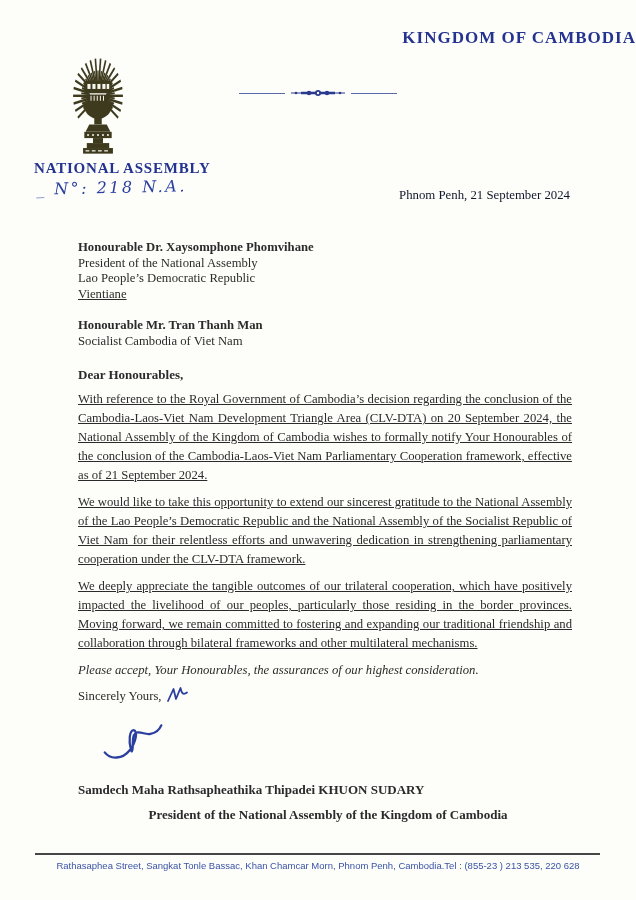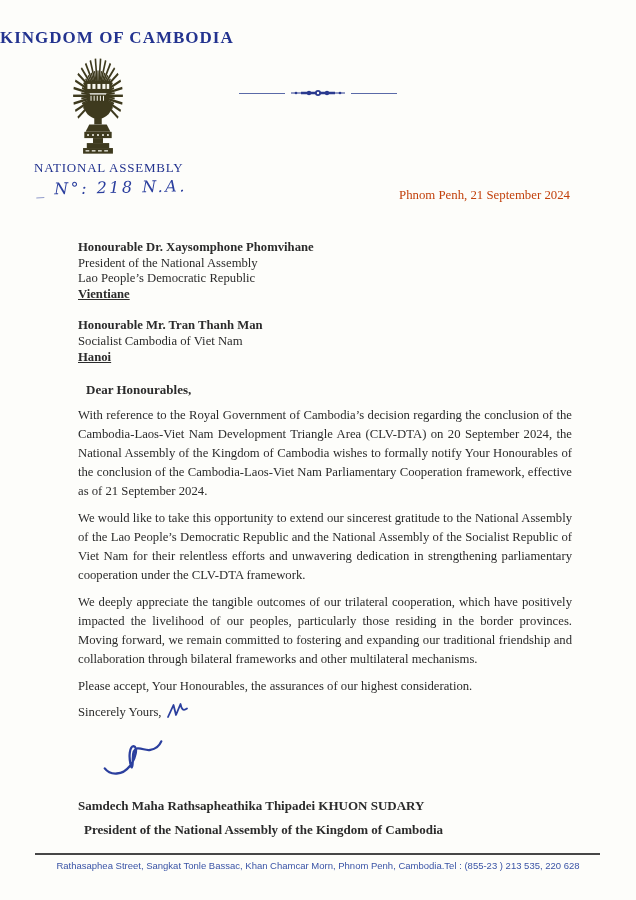--- a/index.html
+++ b/index.html
@@ -2,50 +2,50 @@
 <html><head>
 <meta charset="utf-8">
 <style>
   html,body{margin:0;padding:0;}
   body{width:636px;height:900px;overflow:hidden;background:#e8e8e6;}
   .sheet{
     position:relative;width:636px;height:900px;background:#fdfdfa;
     font-family:"Liberation Serif", serif;color:#2b2b2b;
   }
   
-  .head-center{position:absolute;top:28px;left:0;width:100%;text-align:left;}
+  .head-center{position:absolute;top:28px;left:0;width:100%;text-align:right;}
   .kingdom{font-size:17px;font-weight:bold;letter-spacing:1px;color:#23338f;}
   .motto{font-size:15px;letter-spacing:.8px;color:#23338f;margin-top:5px;}
   .divider{position:absolute;top:88px;left:0;width:100%;display:flex;align-items:center;justify-content:center;gap:4px;}
   .divider .rule{width:46px;height:1px;background:#5a6aa8;}
   .divider svg{display:block;}
   .emblem{position:absolute;left:66px;top:46px;width:64px;height:112px;}
-  .org{position:absolute;left:34px;top:160px;font-size:13px;font-weight:normal;letter-spacing:.8px;color:#23338f;}
+  .org{position:absolute;left:34px;top:160px;font-size:15px;font-weight:bold;letter-spacing:.8px;color:#23338f;}
   .refno{
     position:absolute;left:36px;top:178px;font-size:16px;font-style:italic;
     letter-spacing:2.5px;color:#2b3f9e;transform:rotate(-1.2deg);
     font-family:"DejaVu Serif", serif;
   }
-  .dateline{position:absolute;right:66px;top:188px;font-size:12.8px;color:#c2410c;}
+  .dateline{position:absolute;right:66px;top:188px;font-size:12.8px;color:#0f172a;}
   
   .letter-body{
     position:absolute;left:78px;right:64px;top:240px;
     font-size:12.7px;line-height:15.6px;
   }
   .recipient{margin-bottom:16px;}
   .recipient .r-name{font-weight:bold;}
-  .underline{text-decoration:underline;font-weight:bold;}
-  .salutation{font-weight:bold;margin:17px 8px 8px;font-size:13px;}
-  .para{margin:0 0 8px;text-align:justify;line-height:19px;}
-  .please{margin:0 0 6px;line-height:19px;}
+  .underline{text-decoration:underline;}
+  .salutation{font-weight:bold;margin:17px 0 8px;font-size:13px;}
+  .para{margin:0 0 8px;text-align:justify;line-height:19px;text-decoration:underline;}
+  .please{margin:0 0 6px;line-height:19px;font-style:italic;}
   .valediction{display:flex;align-items:flex-end;gap:4px;line-height:19px;}
   .valediction svg{margin-bottom:2px;}
   .signature{margin:10px 0 0 22px;height:50px;}
   .sig-name{font-weight:bold;font-size:13px;margin-top:16px;}
-  .sig-title{font-weight:bold;font-size:13px;margin:9px 0 0 6px;}
+  .sig-title{font-weight:bold;font-size:13px;margin:9px 0 0 6px;text-align:center;}
   
   .footer-rule{position:absolute;left:35px;right:36px;top:853px;border-top:2px solid #474747;}
   .footer{
     position:absolute;left:0;width:100%;top:859px;text-align:center;
     font-family:"Liberation Sans", sans-serif;font-size:9.5px;line-height:13px;color:#3a54a6;
   }
   .ink{stroke:#2b3f9e;fill:none;stroke-linecap:round;stroke-linejoin:round;}
 </style>
 </head>
 <body>
@@ -160,21 +160,20 @@
     <div class="recipient">
       <div class="r-name">Honourable Dr. Xaysomphone Phomvihane</div>
       <div>President of the National Assembly</div>
       <div>Lao People’s Democratic Republic</div>
       <div class="underline">Vientiane</div>
     </div>
 
     <div class="recipient">
       <div class="r-name">Honourable Mr. Tran Thanh Man</div>
       <div>Socialist Cambodia of Viet Nam</div>
-      <div class="underline">Hanoi</div>
     </div>
 
     <div class="salutation">Dear Honourables,</div>
 
     <p class="para">With reference to the Royal Government of Cambodia’s decision regarding the conclusion of the Cambodia-Laos-Viet Nam Development Triangle Area (CLV-DTA) on 20 September 2024, the National Assembly of the Kingdom of Cambodia wishes to formally notify Your Honourables of the conclusion of the Cambodia-Laos-Viet Nam Parliamentary Cooperation framework, effective as of 21 September 2024.</p>
     <p class="para">We would like to take this opportunity to extend our sincerest gratitude to the National Assembly of the Lao People’s Democratic Republic and the National Assembly of the Socialist Republic of Viet Nam for their relentless efforts and unwavering dedication in strengthening parliamentary cooperation under the CLV-DTA framework.</p>
     <p class="para">We deeply appreciate the tangible outcomes of our trilateral cooperation, which have positively impacted the livelihood of our peoples, particularly those residing in the border provinces. Moving forward, we remain committed to fostering and expanding our traditional friendship and collaboration through bilateral frameworks and other multilateral mechanisms.</p>
 
     <p class="please">Please accept, Your Honourables, the assurances of our highest consideration.</p>
 

